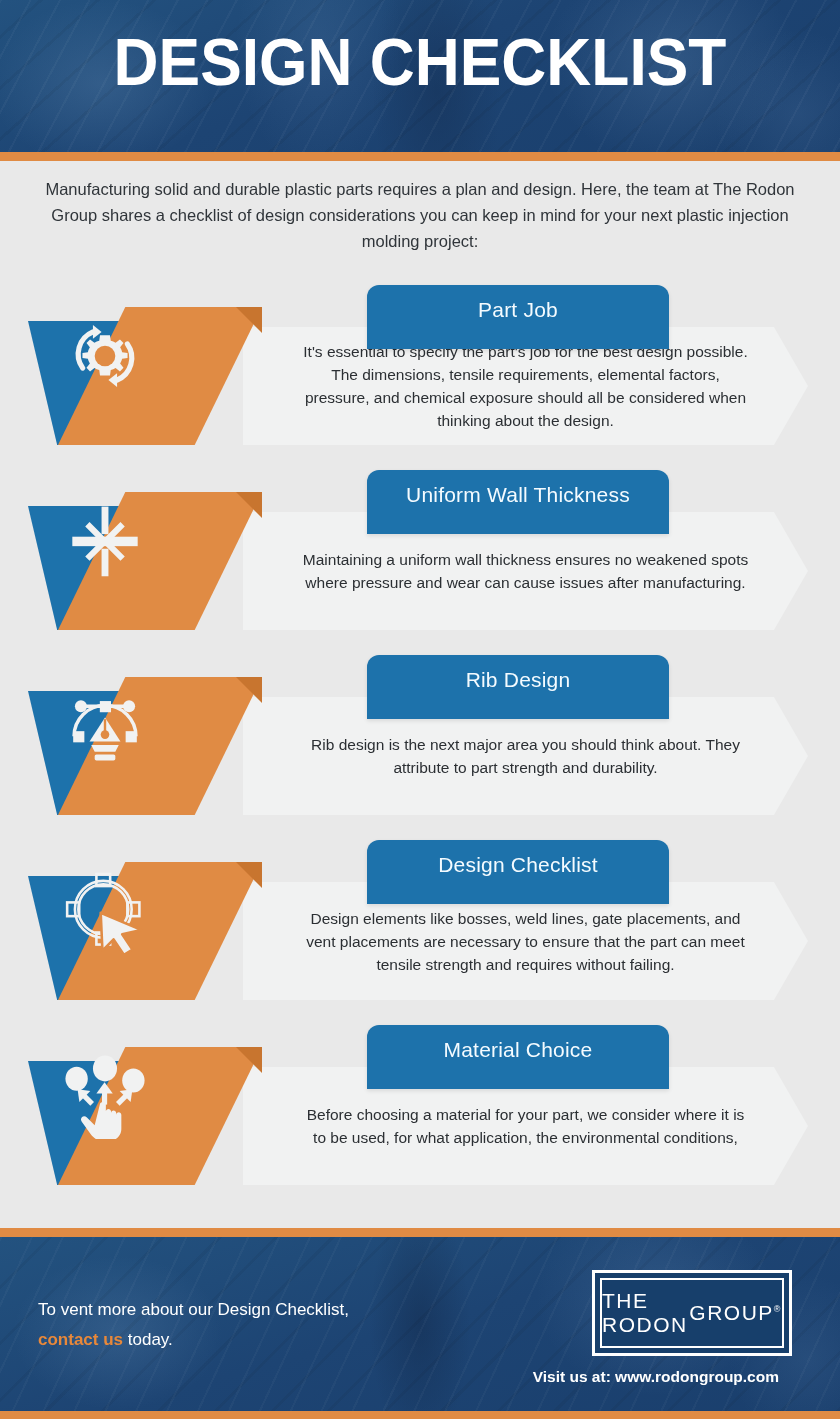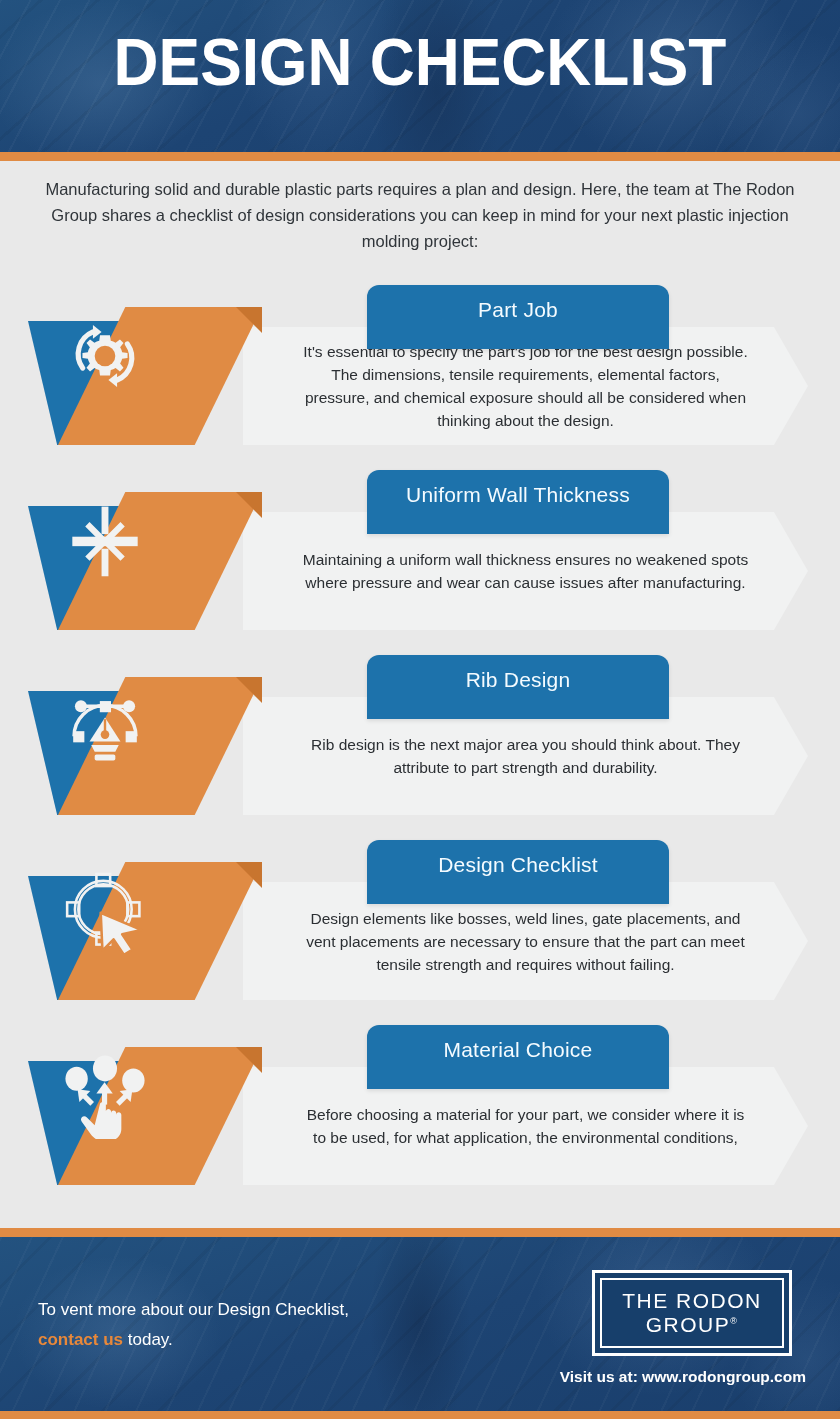--- a/index.html
+++ b/index.html
@@ -241,31 +241,31 @@
     width: 200px; height: 86px;
     border: 3px solid #ffffff;
     background: #173f6b;
     padding: 5px;
   }
   .logo-inner {
     width: 100%; height: 100%;
     border: 2px solid #ffffff;
     display: flex;
     align-items: center;
-    justify-content: center;
-    flex-direction: column;
+    justify-content: flex-end;
+    flex-direction: row;
     color: #fff;
     line-height: 1.12;
   }
   .logo-l1 { font-size: 21px; letter-spacing: 1.5px; }
   .logo-l2 { font-size: 21px; letter-spacing: 1.5px; }
   .logo-l2 sup { font-size: 9px; vertical-align: super; }
   .visit {
     position: absolute;
-    left: 0; right: 34px;
+    left: 0; right: 61px;
     top: 1368px;
     text-align: right;
     color: #ffffff;
     font-size: 15.5px;
     font-weight: 700;
   }
 </style>
 </head>
 <body>
 

